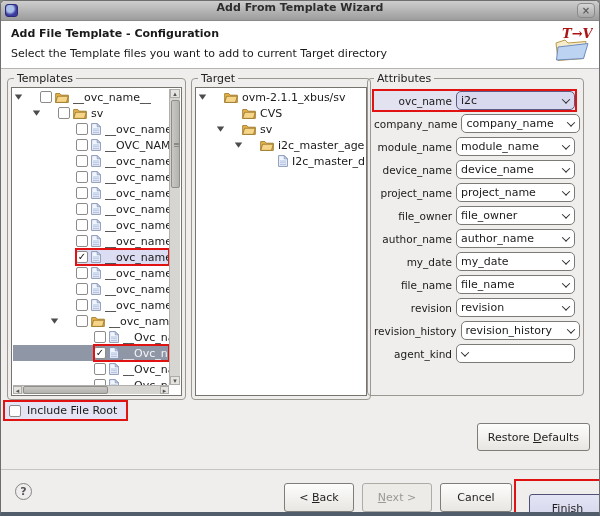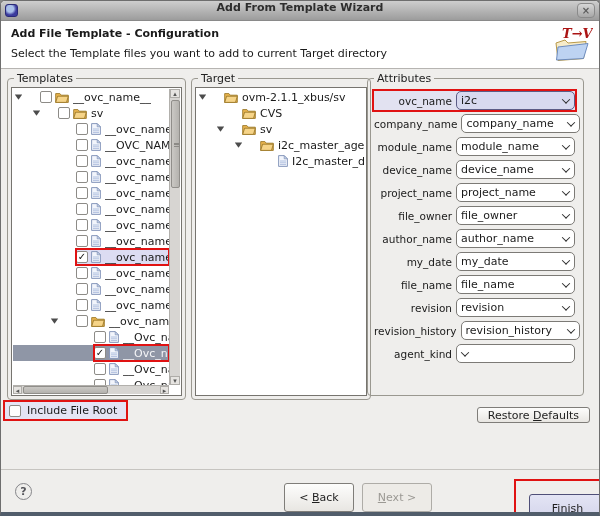--- a/index.html
+++ b/index.html
@@ -84,21 +84,21 @@
   .combo { flex:0 0 119px; width:119px; height:19px; background:#fff; border:1px solid #7c7a76;
            border-radius:5px; position:relative; display:flex; align-items:center; }
   .combo.focus { background:#d8d9ef; border-color:#5c5c86; }
   .cval { padding-left:4px; overflow:hidden; white-space:nowrap; flex:1; }
   .carrow { flex:0 0 16px; display:flex; justify-content:center; }
   .chev { width:6px; height:6px; border-right:1.6px solid #2c2c2c; border-bottom:1.6px solid #2c2c2c;
           transform:rotate(45deg) translate(-1px,-1px); }
 
   .btn { height:29px; background:linear-gradient(#fdfdfc,#e8e6e2); border:1px solid #7f7d79;
          border-radius:3px; font-family:inherit; font-size:11px; color:#1e1e1e; padding:0 10px; }
-  .btn-restore { position:absolute; right:9px; top:337px; height:16px; }
+  .btn-restore { position:absolute; right:9px; top:353px; height:28px; }
 
   .ifr-box { position:absolute; left:2px; top:330px; border:2px solid #e01212; background:#e4e4f4;
              display:inline-flex; align-items:center; padding:2px 9px 2px 4px; }
   .ifr-cb { width:12px; height:12px; background:#fdfdfd; border:1px solid #8d8b87; border-radius:2px;
             margin-right:6px; }
 
   
   .footer { position:absolute; left:0; top:468px; width:100%; height:44px; border-top:1px solid #c6c4c0; }
   .help { position:absolute; left:14px; top:13px; width:17px; height:17px; border:1.5px solid #858589;
           border-radius:50%; color:#55555a; font-weight:bold; display:flex; align-items:center;
@@ -722,18 +722,19 @@
       <span class="ifr-cb"></span>
       <span>Include File Root</span>
     </div>
 
   </div>
 
   <div class="footer">
     <div class="help">?</div>
     <button class="btn btn-back" id="btn-back">&lt; <u>B</u>ack</button>
     <button class="btn btn-next" id="btn-next" disabled=""><u>N</u>ext &gt;</button>
+    <button class="btn btn-cancel" id="btn-cancel">Cancel</button>
     <div class="finish-wrap">
       <button class="btn btn-finish" id="btn-finish"><u>F</u>inish</button>
     </div>
   </div>
 
 </div>
 
 </body></html>

